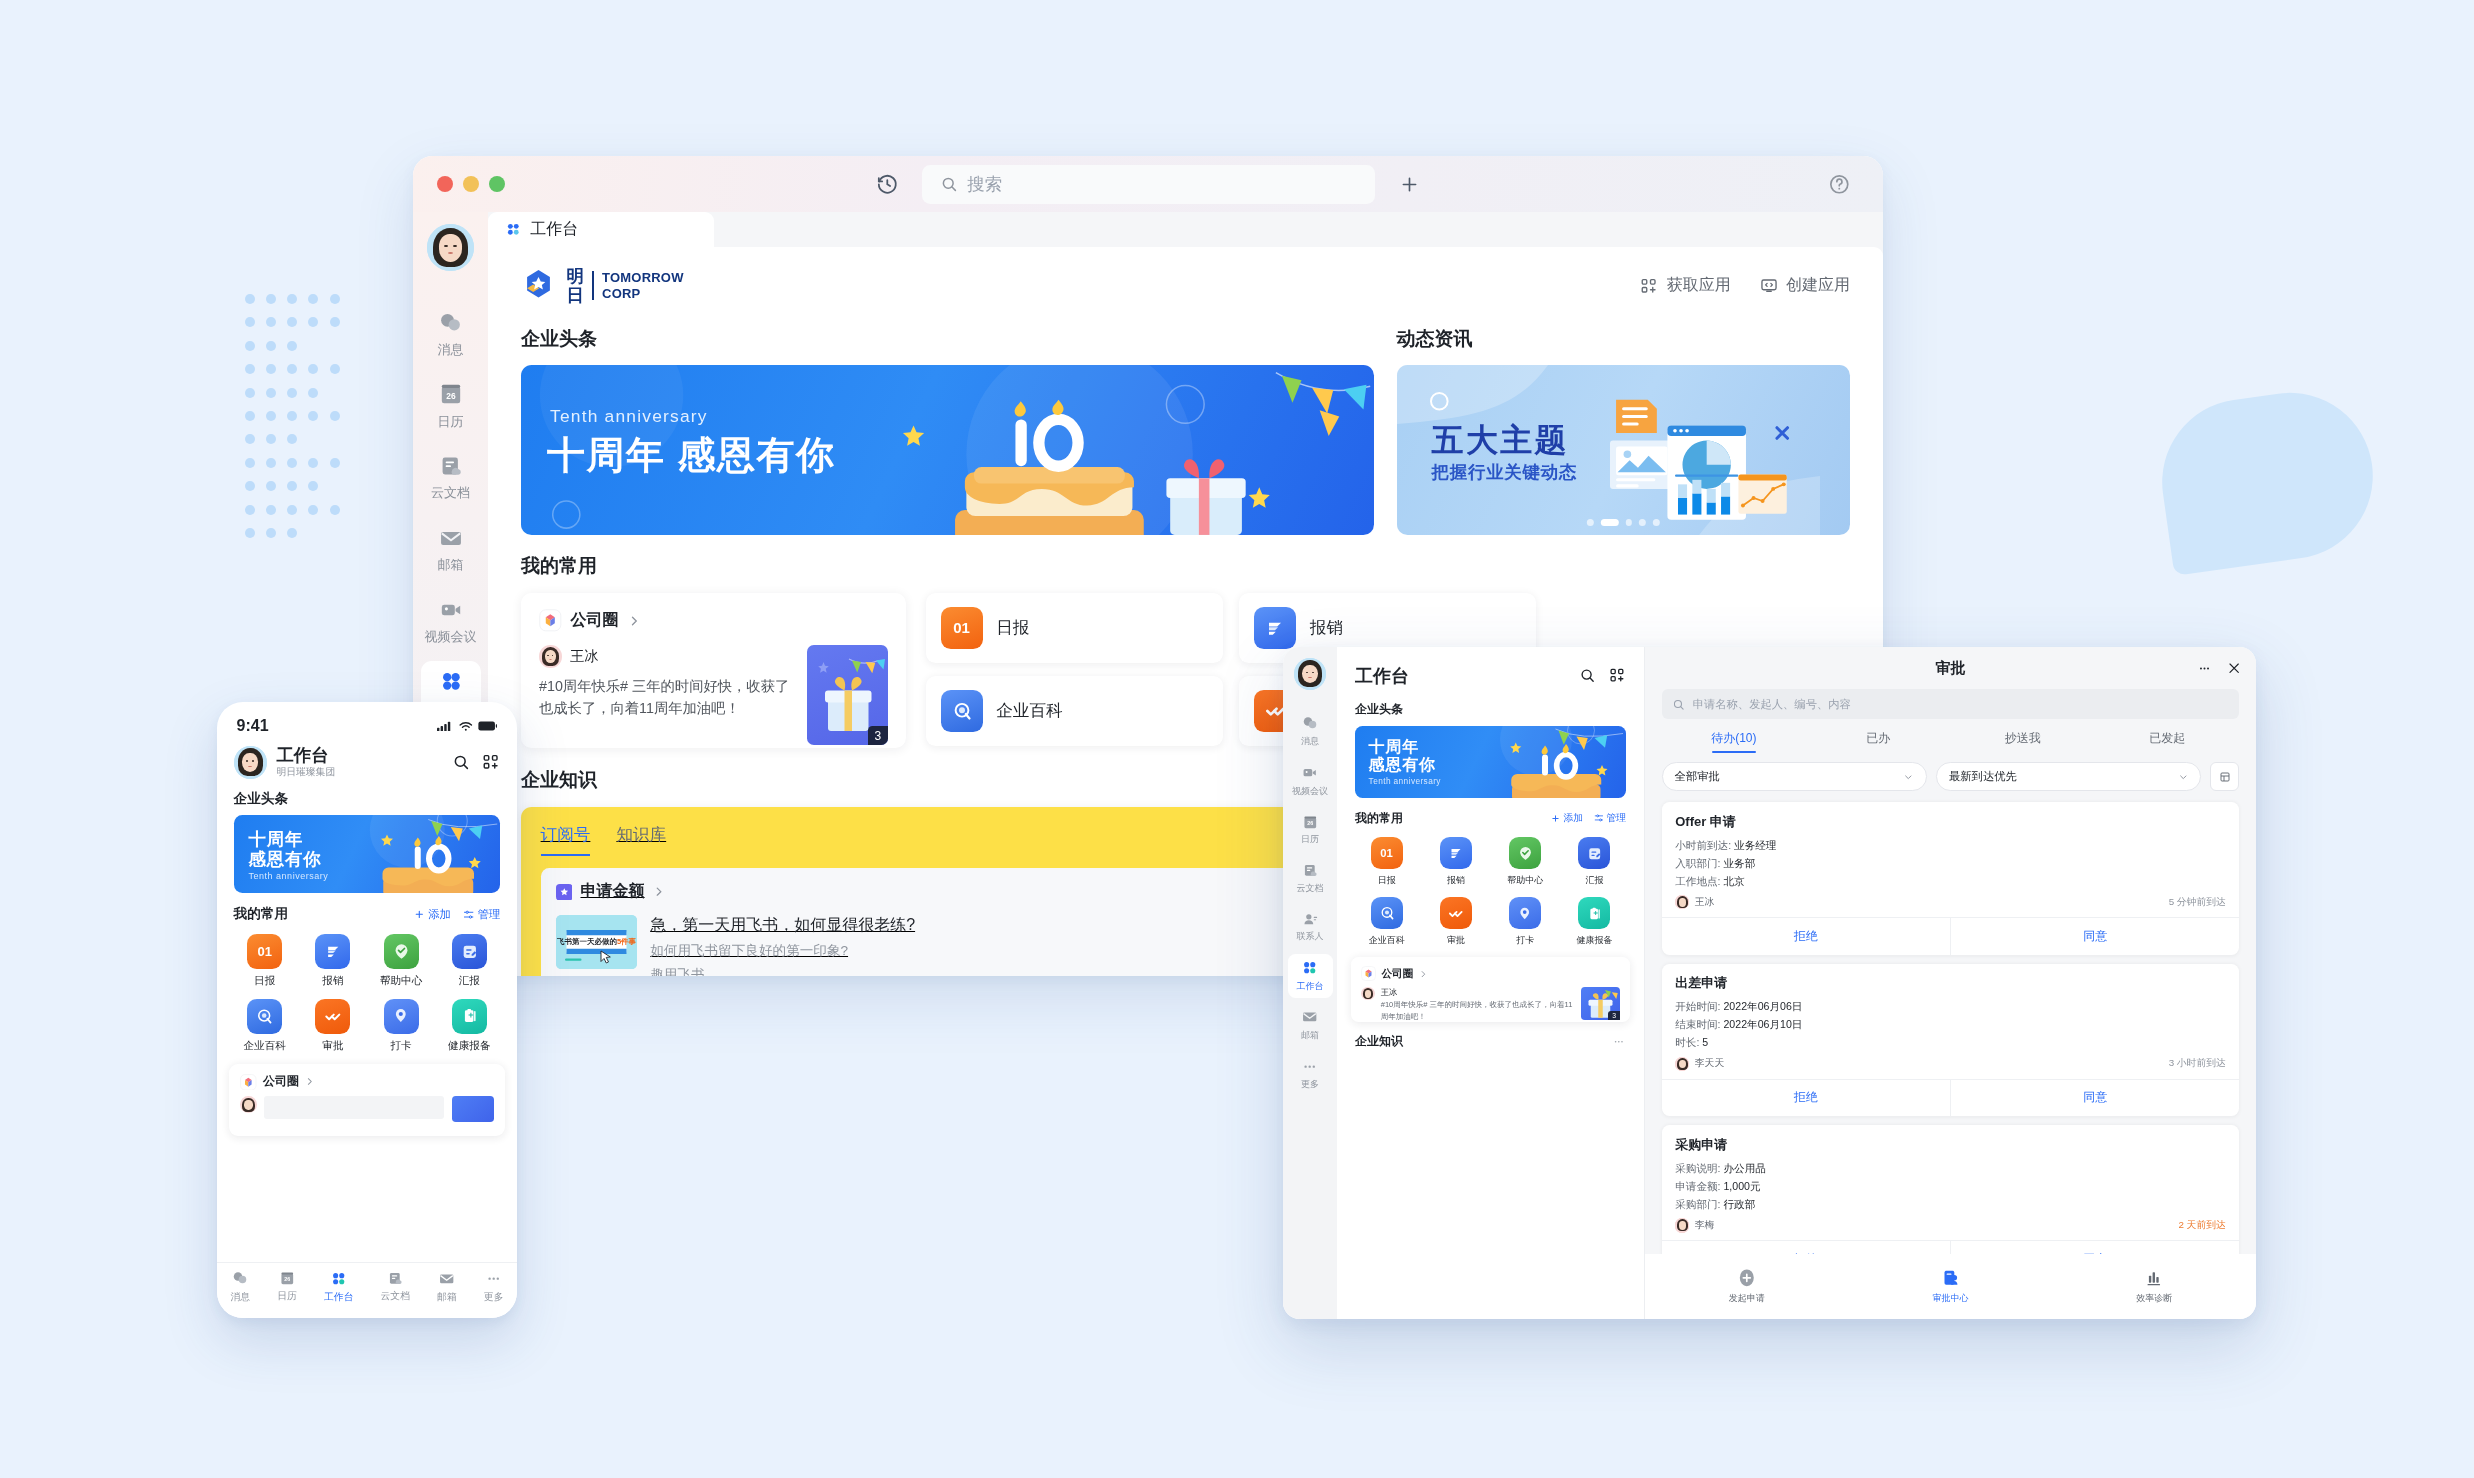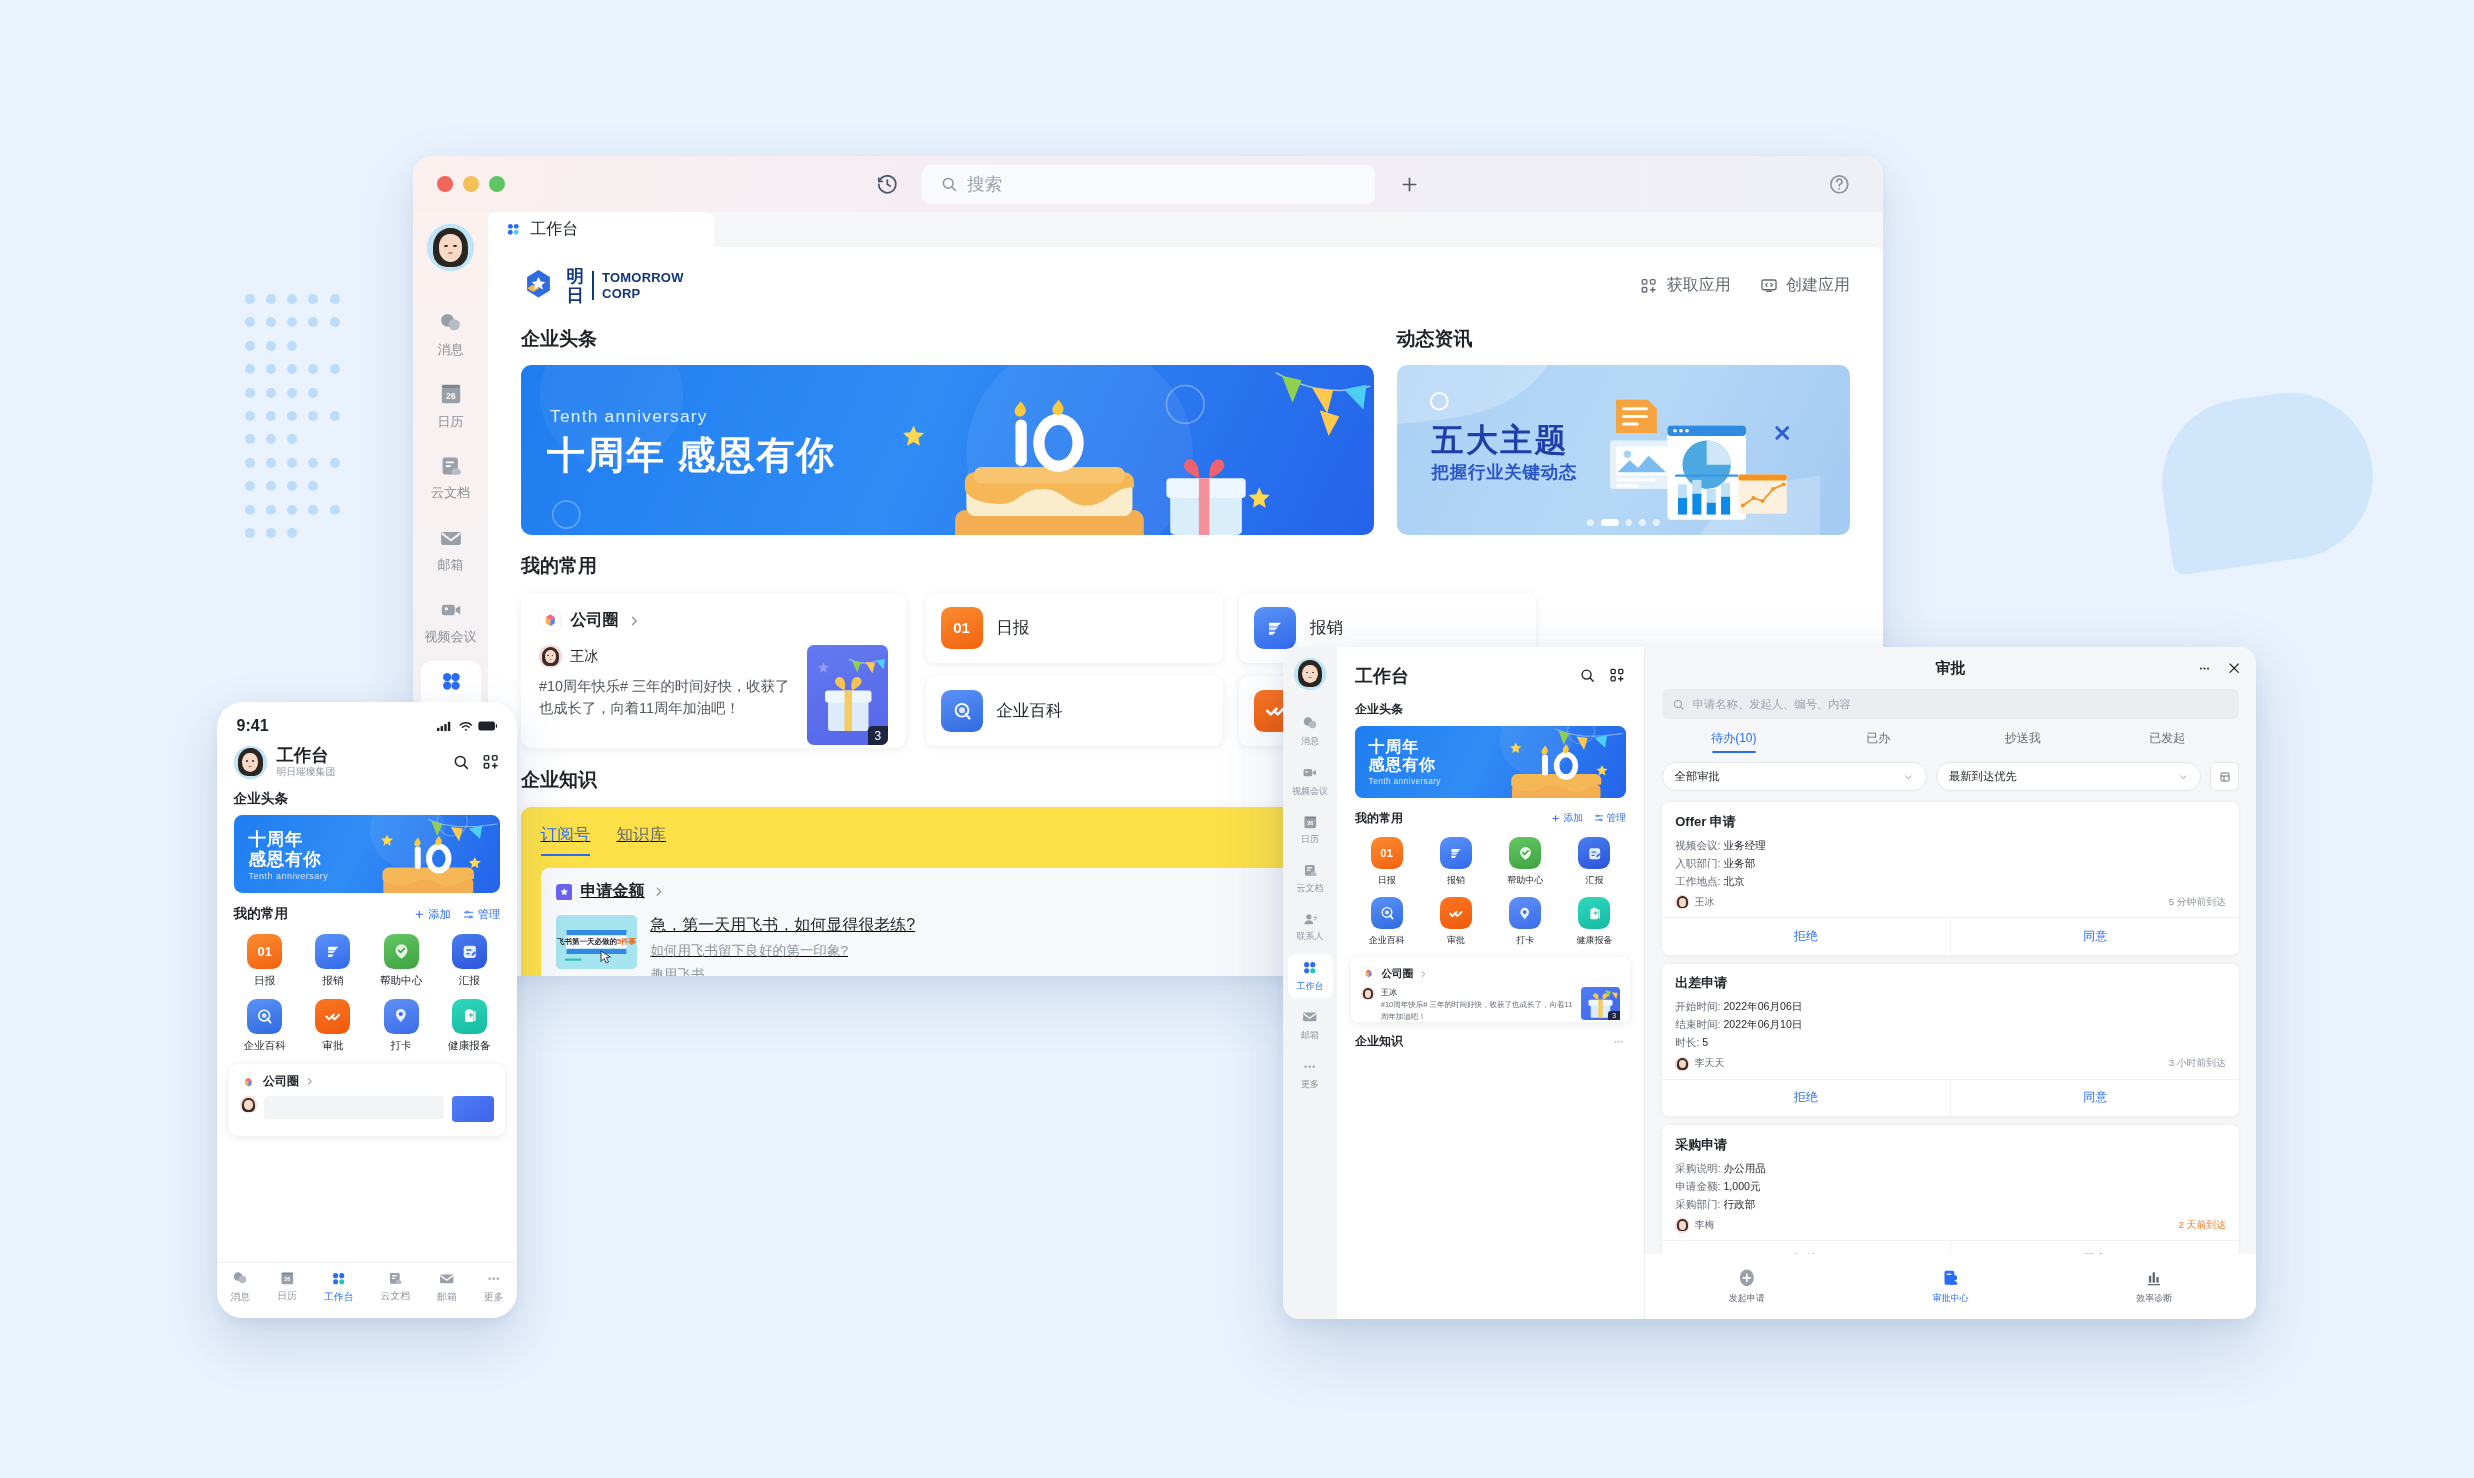--- a/index.html
+++ b/index.html
@@ -1335,21 +1335,21 @@
               <path d="M4 10h16M10 10v10"></path>
             </svg>
         </div>
       </div>
 
       <div class="ap-list">
 
         <div class="ap-card">
           <div class="ap-cbody">
             <div class="ap-ctitle">Offer 申请</div>
-            <div class="ap-field"><span>视频会议:</span> <b>业务经理</b></div>
+            <div class="ap-field"><span>小时前到达:</span> <b>业务经理</b></div>
             <div class="ap-field"><span>入职部门:</span> <b>业务部</b></div>
             <div class="ap-field"><span>工作地点:</span> <b>北京</b></div>
             <div class="ap-cfoot">
               <span class="ap-who">
                 <span class="av">
                     <span class="face pink" style="display:block;width:100%;height:100%">
                       <i class="hair"></i>
                       <i class="skin"></i>
                     </span>
                   </span>

